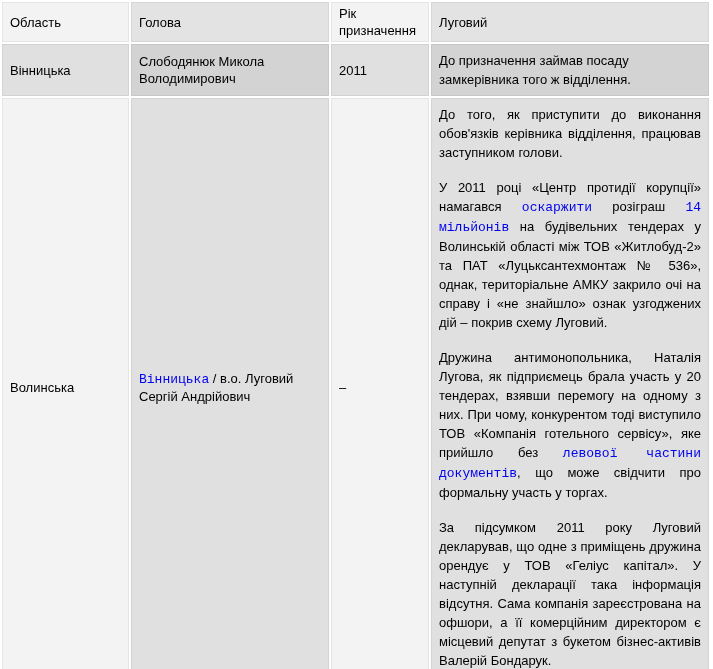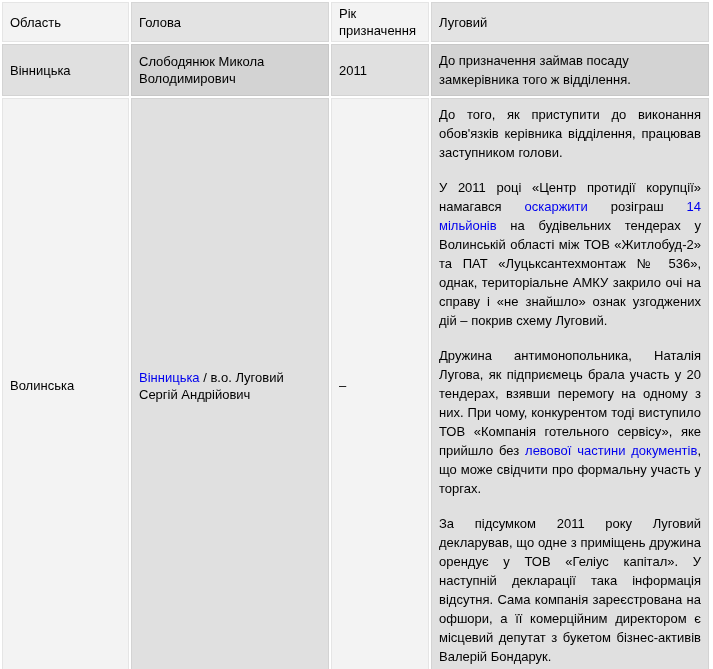--- a/index.html
+++ b/index.html
@@ -52,20 +52,21 @@
     margin: 0 0 16px 0;
     text-align: justify;
   }
   td.note p:last-child { margin-bottom: 0; }
   td.note.plain p { text-align: left; }
 
   a {
     color: var(--link, #0000ee);
     text-decoration: none;
     cursor: pointer;
+    font-family: Liberation Mono, monospace;
   }
 </style>
 </head>
 <body>
 
 <table class="grid">
   <colgroup>
     <col class="c1">
     <col class="c2">
     <col class="c3">

